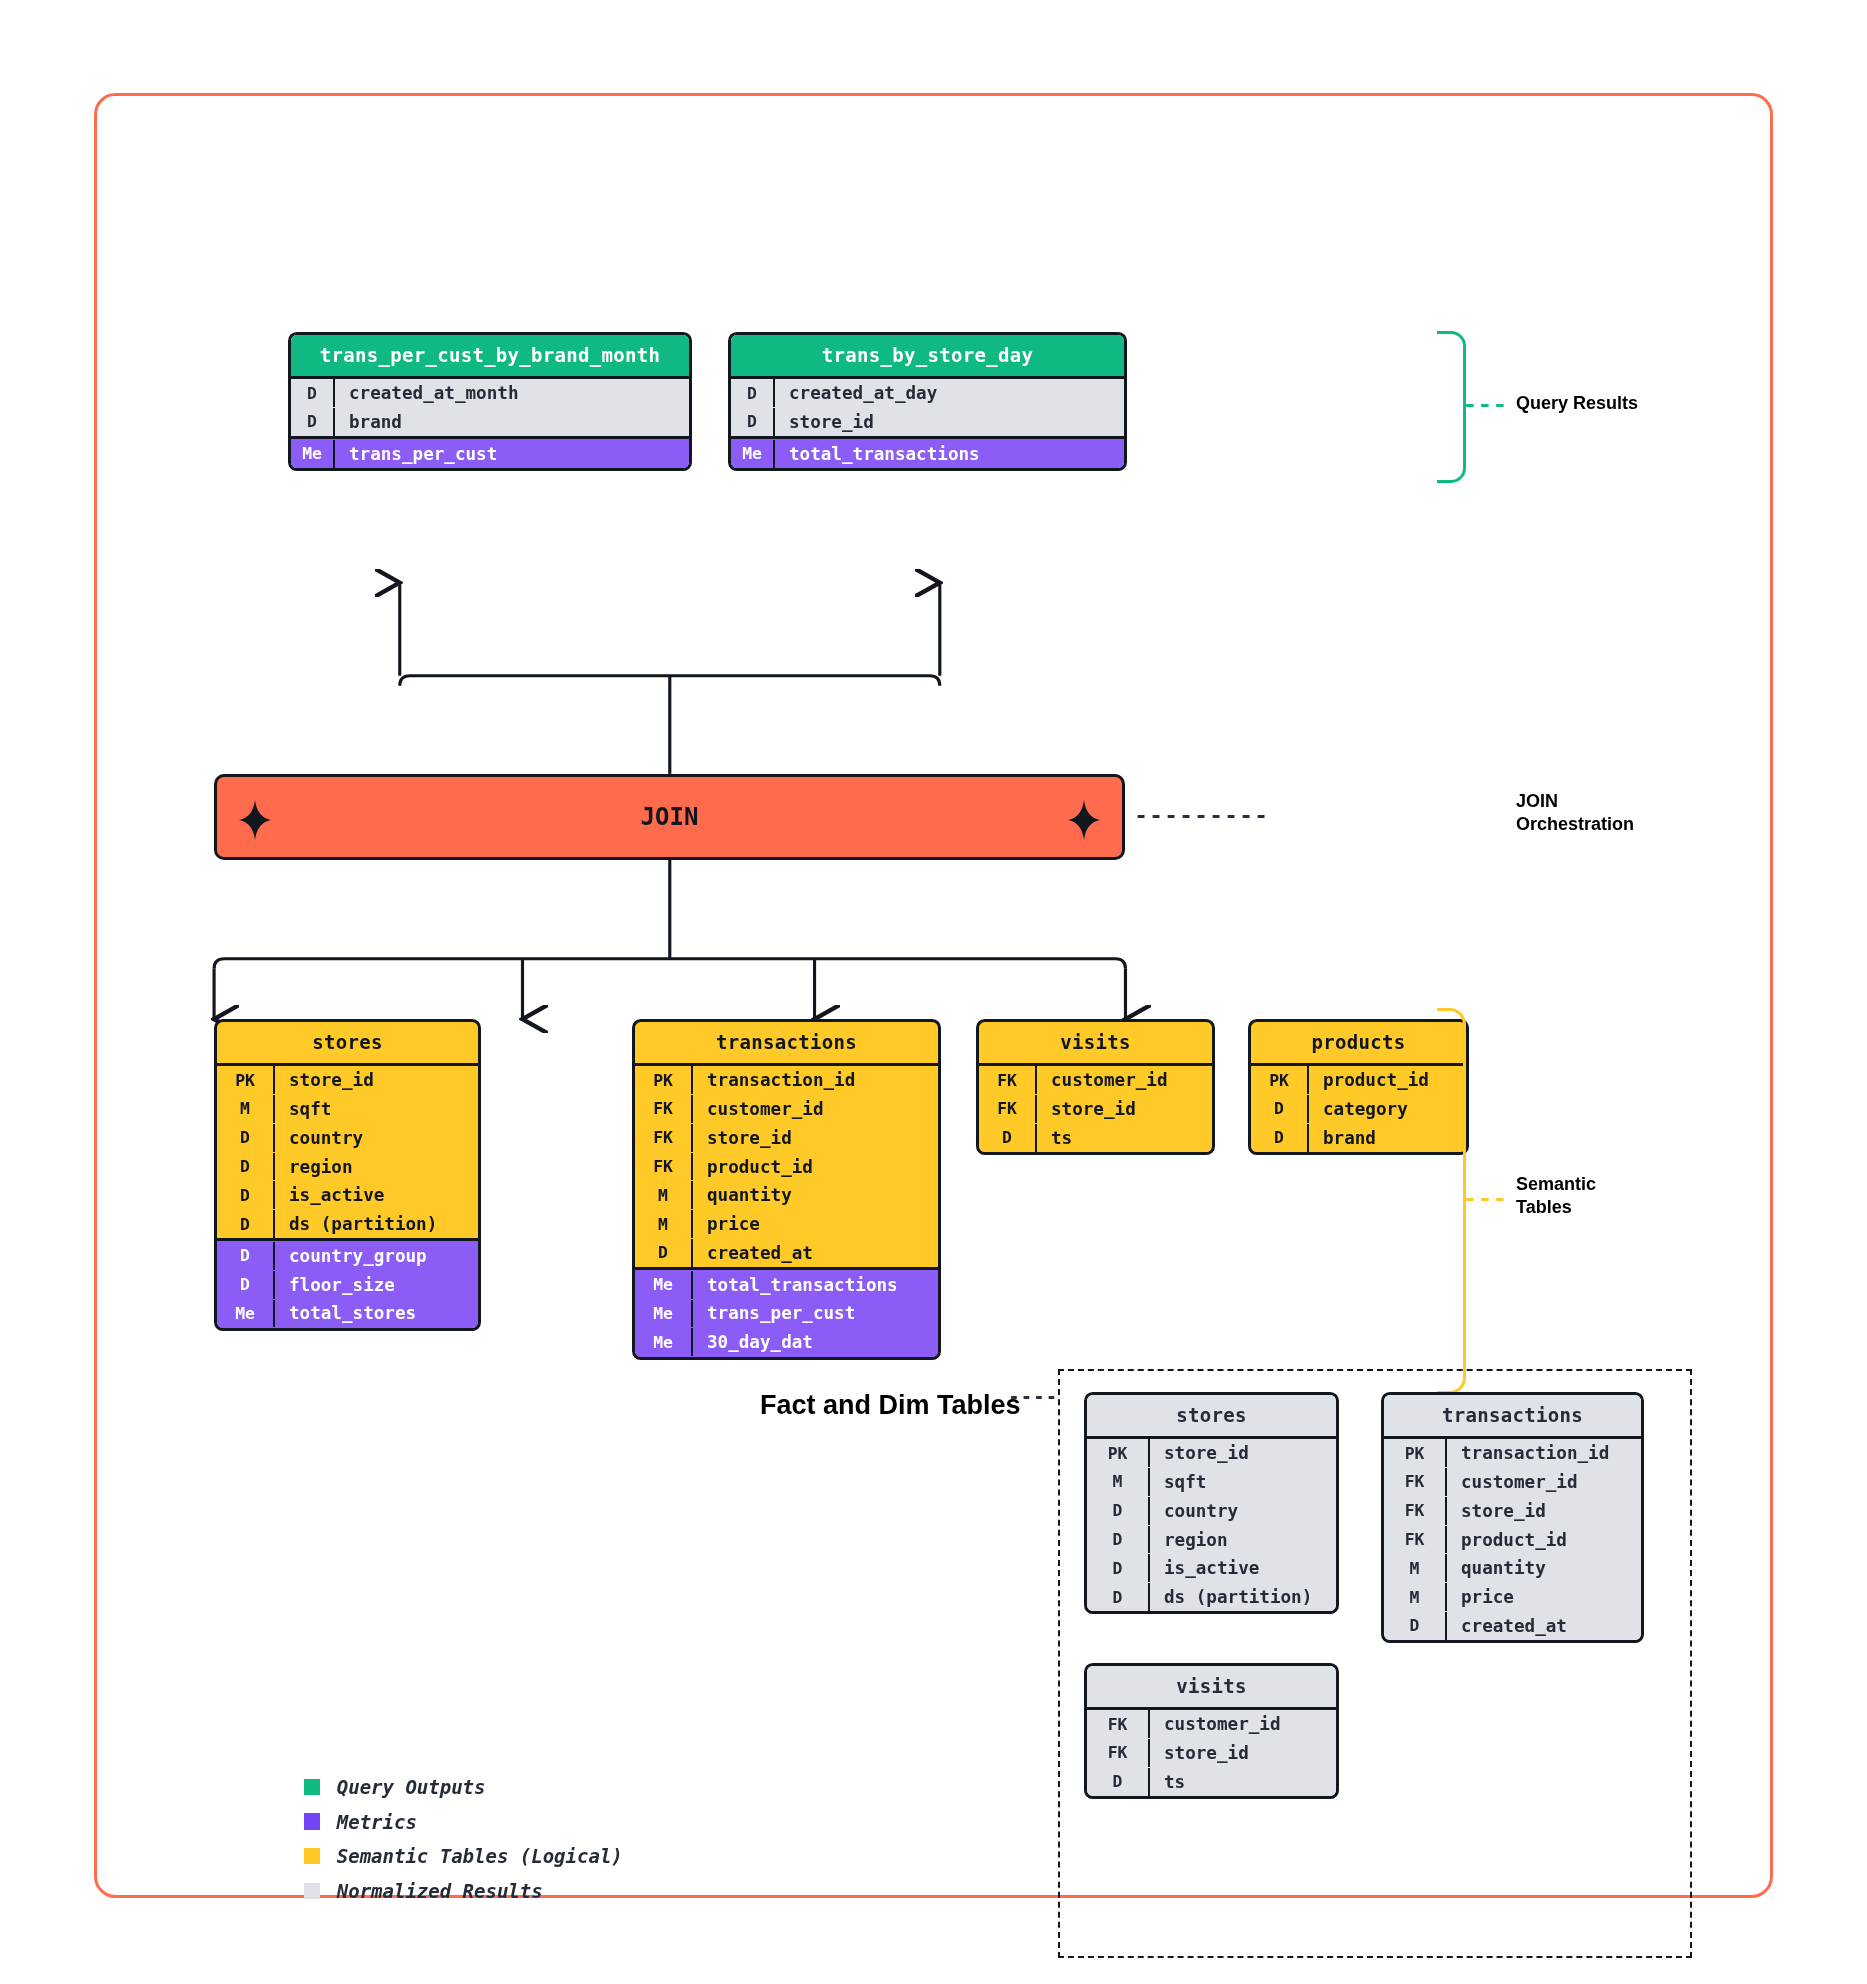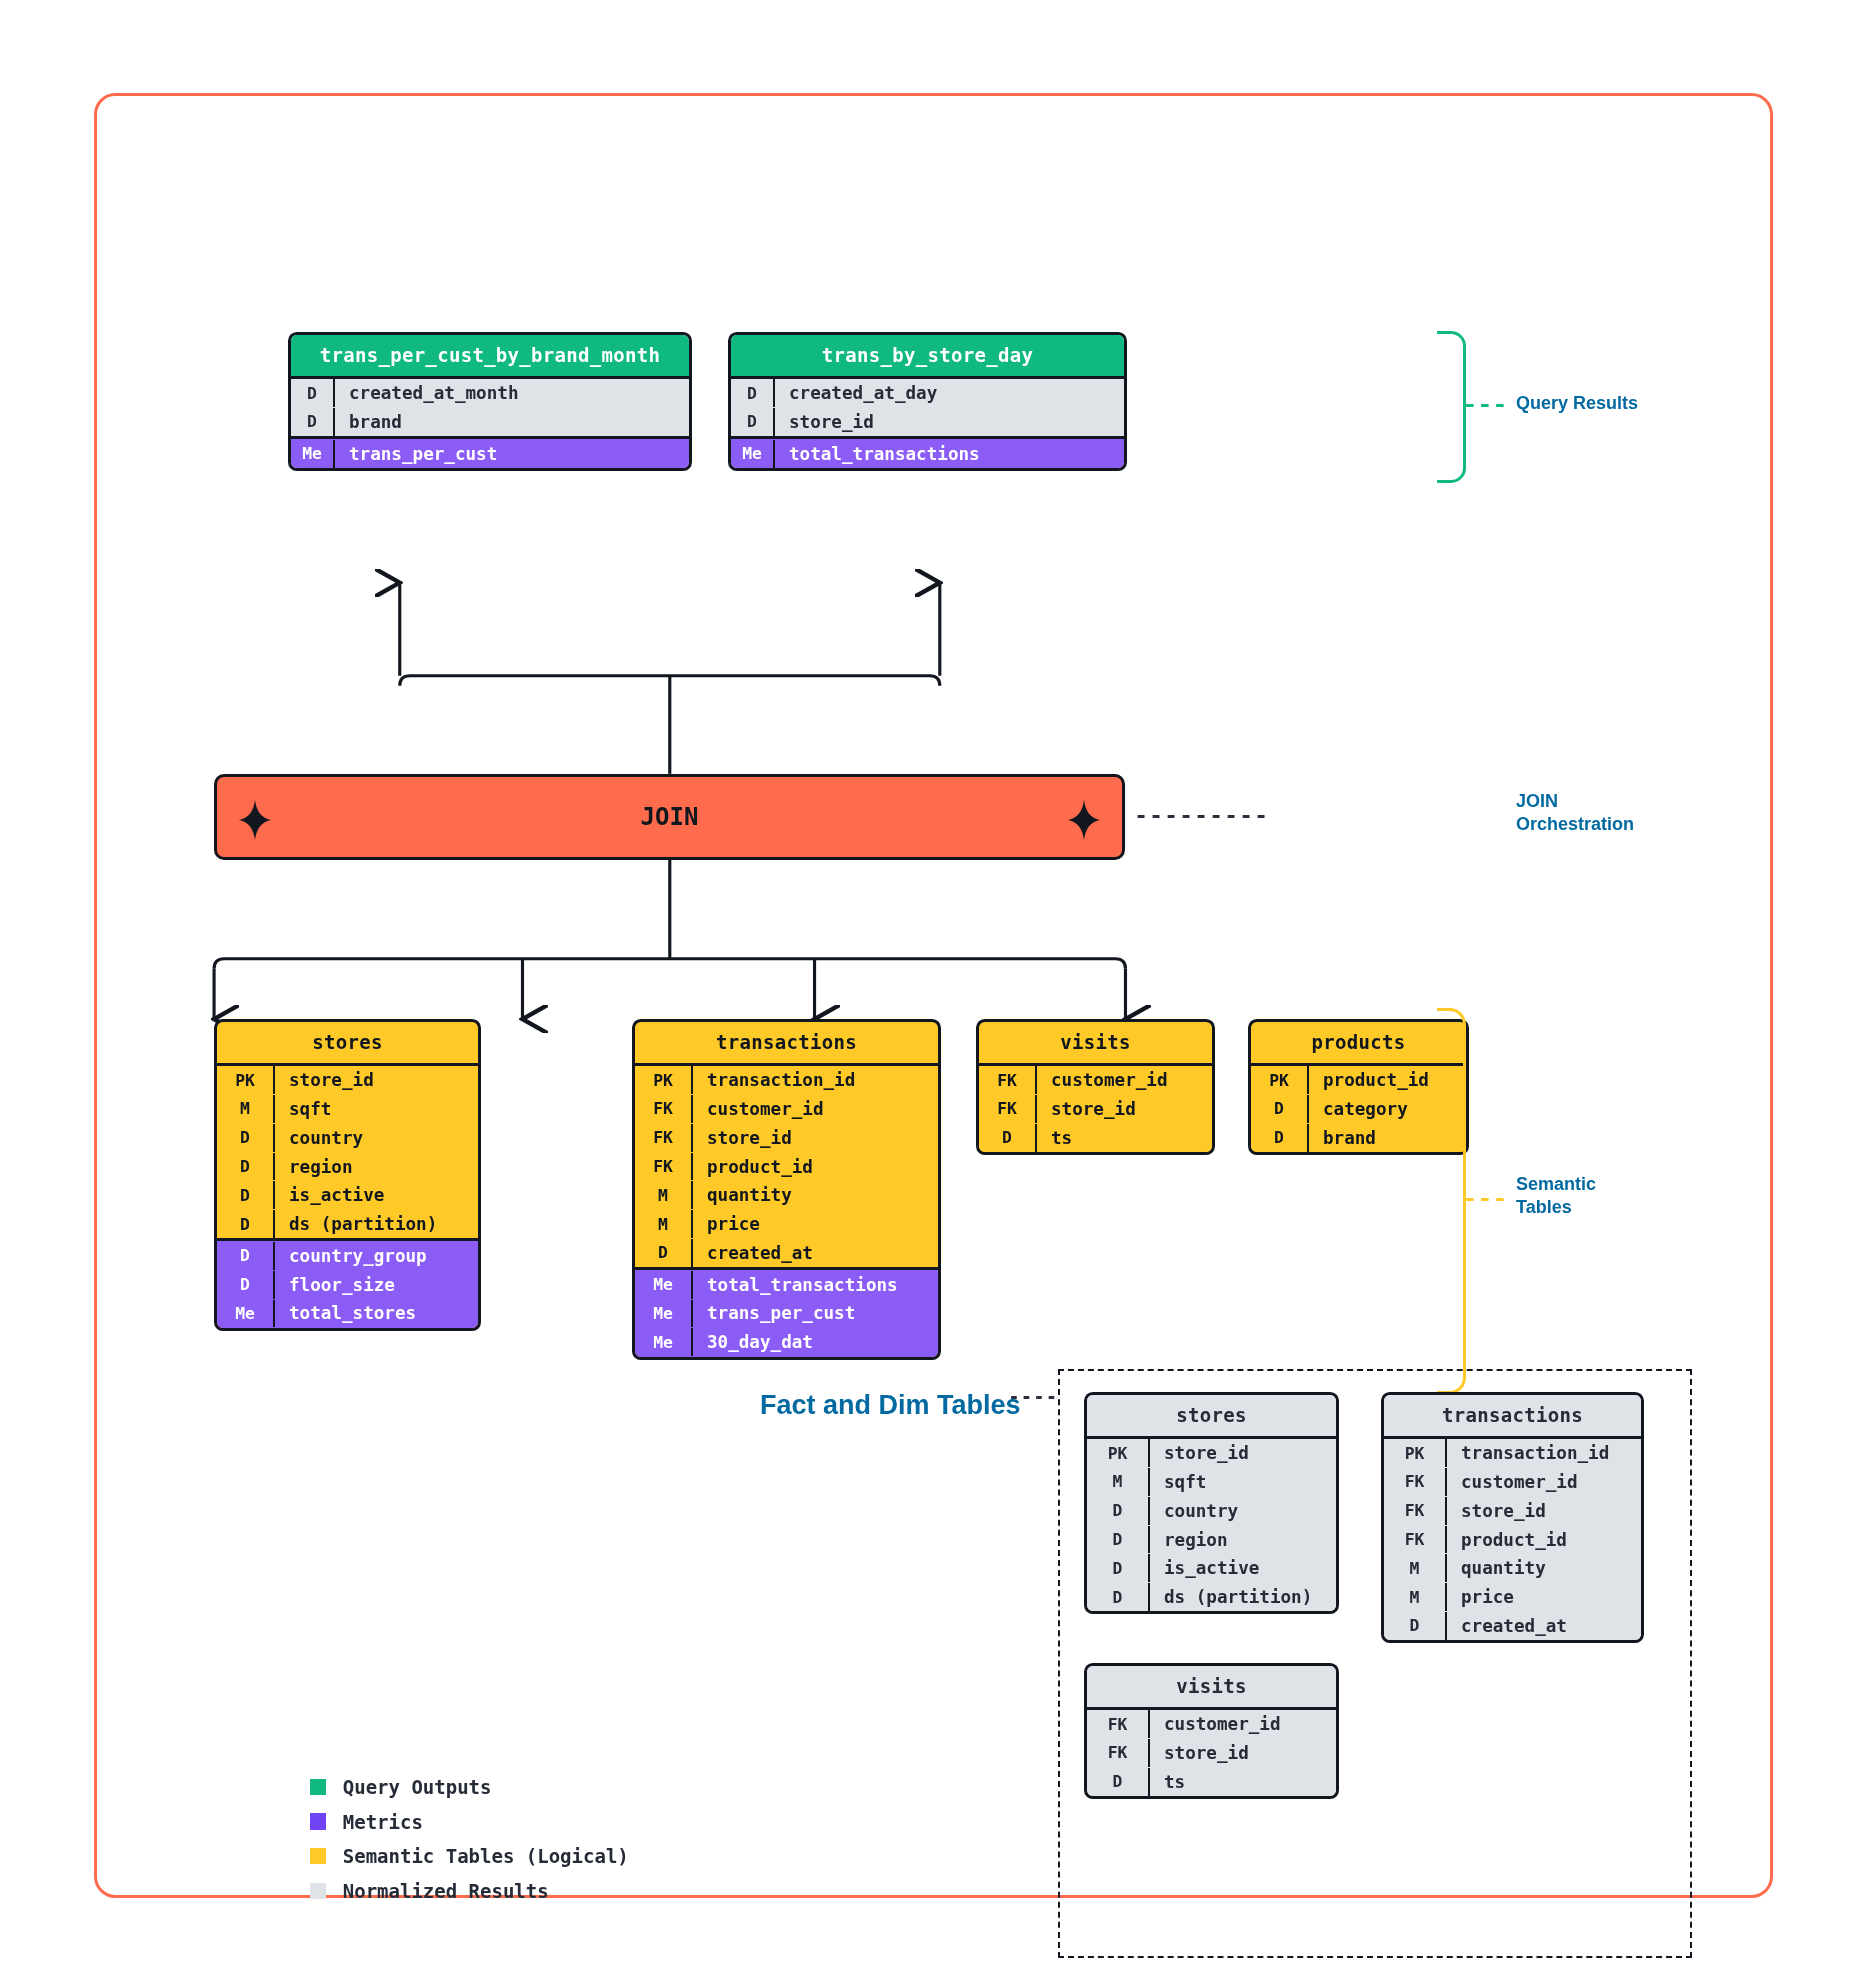--- a/index.html
+++ b/index.html
@@ -41,25 +41,25 @@
   .p-graytbl .thead{background:#DFE2E7;color:#252B37;}
 
   
   .joinbar{position:absolute;background:#FF6B4D;border:3.1px solid #11161f;border-radius:10px;
            display:flex;align-items:center;justify-content:center;box-sizing:border-box;}
   .joinbar .jlabel{font-family:"DejaVu Sans Mono",monospace;font-size:24px;font-weight:bold;color:#11161f;}
   .spark{position:absolute;width:34px;height:40px;}
 
   
   .anno{position:absolute;font-family:"Liberation Sans",sans-serif;font-size:18px;
-        font-weight:bold;color:#0369a1;line-height:1.26;}
+        font-weight:bold;color:#000000;line-height:1.26;}
   .bracket{position:absolute;box-sizing:border-box;border-style:solid;background:transparent;}
 
   
-  .legend{position:absolute;left:213px;top:1587px;}
+  .legend{position:absolute;left:207px;top:1587px;font-style:italic;}
   .lrow{display:flex;align-items:center;margin-bottom:12.6px;}
   .swatch{width:16.4px;height:16.4px;margin-right:16.4px;flex:0 0 auto;}
   .ltext{font-family:"DejaVu Sans Mono",monospace;font-size:19px;font-weight:bold;color:#252B37;white-space:nowrap;}
 
   .dotbox{position:absolute;border:2.5px dashed #11161f;box-sizing:border-box;}
 
   svg.wires{position:absolute;left:0;top:0;width:100%;height:100%;overflow:visible;pointer-events:none;}
 </style>
 </head>
 <body>

